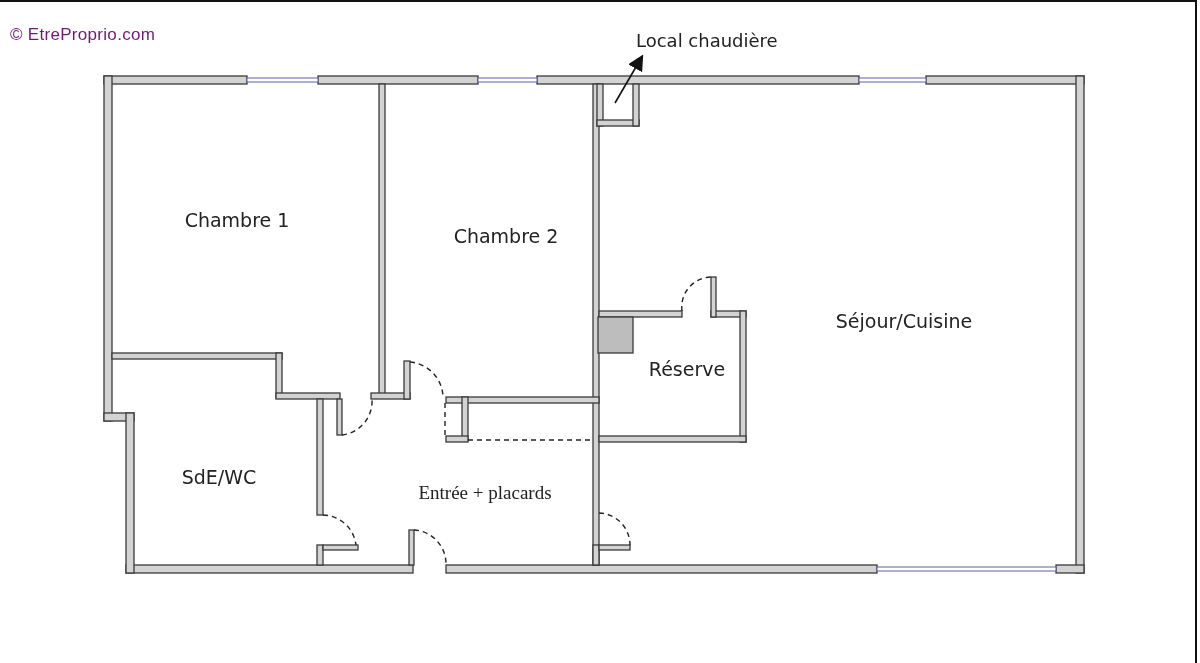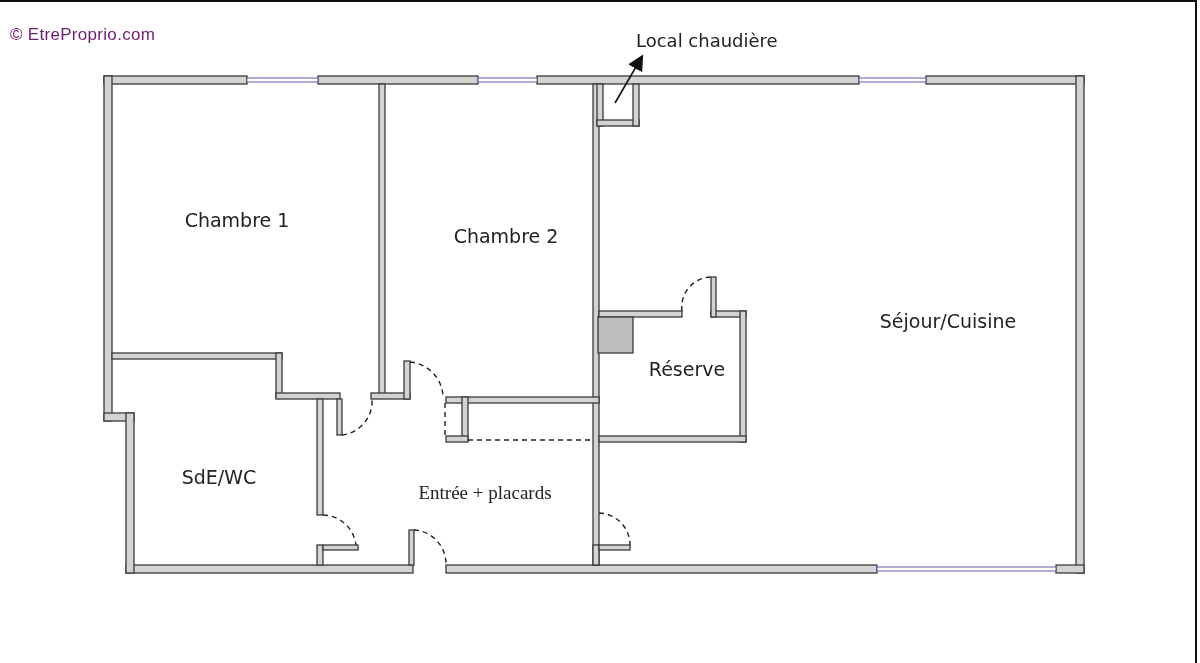--- a/index.html
+++ b/index.html
@@ -93,17 +93,17 @@
     <path d="M682,311 A30,30 0 0 1 711,277"></path>
     <line x1="445" y1="403" x2="445" y2="436"></line>
     <line x1="468" y1="440" x2="593" y2="440"></line>
   </g>
 
   <line x1="615" y1="103" x2="640" y2="60" stroke="#111" stroke-width="1.6" marker-end="url(#arrowhead)"></line>
 </svg>
 
 <div class="room-label" style="left:237px; top:220px;text-align:right;">Chambre 1</div>
 <div class="room-label" style="left:506px; top:228px;margin-top:8px;">Chambre 2</div>
-<div class="room-label" style="left:904px; top:321px;margin-left:44px;">Séjour/Cuisine</div>
+<div class="room-label" style="left:904px; top:321px;">Séjour/Cuisine</div>
 <div class="room-label" style="left:687px; top:369px;">Réserve</div>
 <div class="room-label" style="left:219px; top:477px;text-align:right;">SdE/WC</div>
 <div class="room-label" style="left:485px; top:493px;font-family:Liberation Serif, serif;">Entrée + placards</div>
 <div class="callout" style="left:636px; top:30px;">Local chaudière</div>
 
 </body></html>

